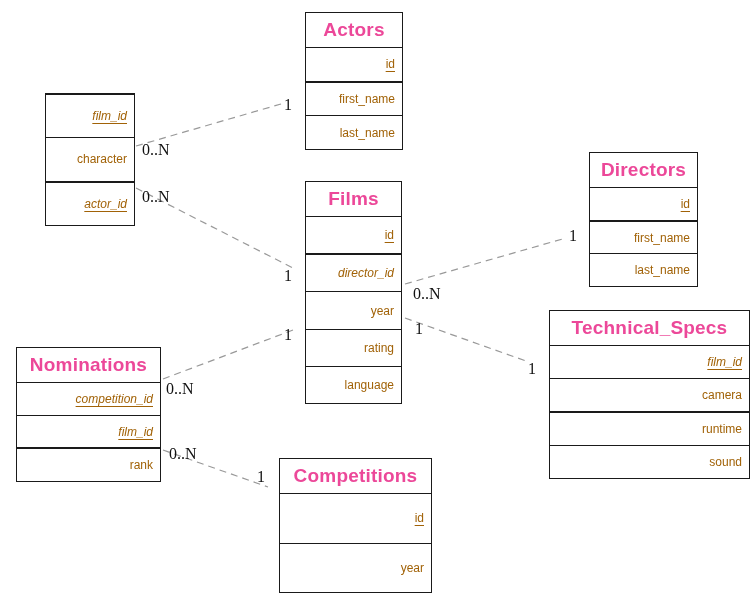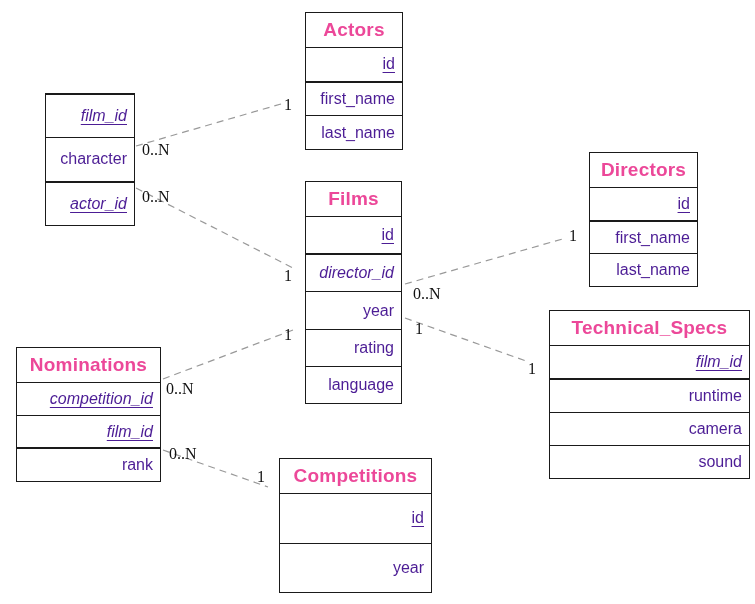--- a/index.html
+++ b/index.html
@@ -22,21 +22,21 @@
   .entity-title{
     height:34px;flex:0 0 34px;
     display:flex;align-items:center;justify-content:center;
     font-weight:bold;font-size:19px;color:#ec4899;
     letter-spacing:0.2px;
   }
   .col{
     flex:1;
     display:flex;align-items:center;justify-content:flex-end;
     padding-right:7px;
-    font-size:16px;color:#4c1d95;
+    font-size:12px;color:#a16207;
     border-top:1px solid #1a1a1a;
   }
   .col.pk{text-decoration:underline;text-underline-offset:3px;text-decoration-thickness:1px;}
   .col.fk{font-style:italic;}
   .col.after-pk{border-top-width:2.5px;}
   .card{
     position:absolute;
     font-family:"Liberation Serif", serif;
     font-size:16px;color:#111;
     line-height:1;
@@ -100,22 +100,22 @@
   <div class="entity" style="left:589px;top:152px;width:109px;height:135px">
     <div class="entity-title">Directors</div>
     <div class="col pk">id</div>
     <div class="col after-pk">first_name</div>
     <div class="col">last_name</div>
   </div>
 
   <div class="entity" style="left:549px;top:310px;width:201px;height:169px">
     <div class="entity-title">Technical_Specs</div>
     <div class="col pk fk">film_id</div>
+    <div class="col">camera</div>
     <div class="col after-pk">runtime</div>
-    <div class="col">camera</div>
     <div class="col">sound</div>
   </div>
 
   <div class="entity" style="left:16px;top:347px;width:145px;height:135px">
     <div class="entity-title">Nominations</div>
     <div class="col pk fk">competition_id</div>
     <div class="col pk fk">film_id</div>
     <div class="col after-pk">rank</div>
   </div>
 

